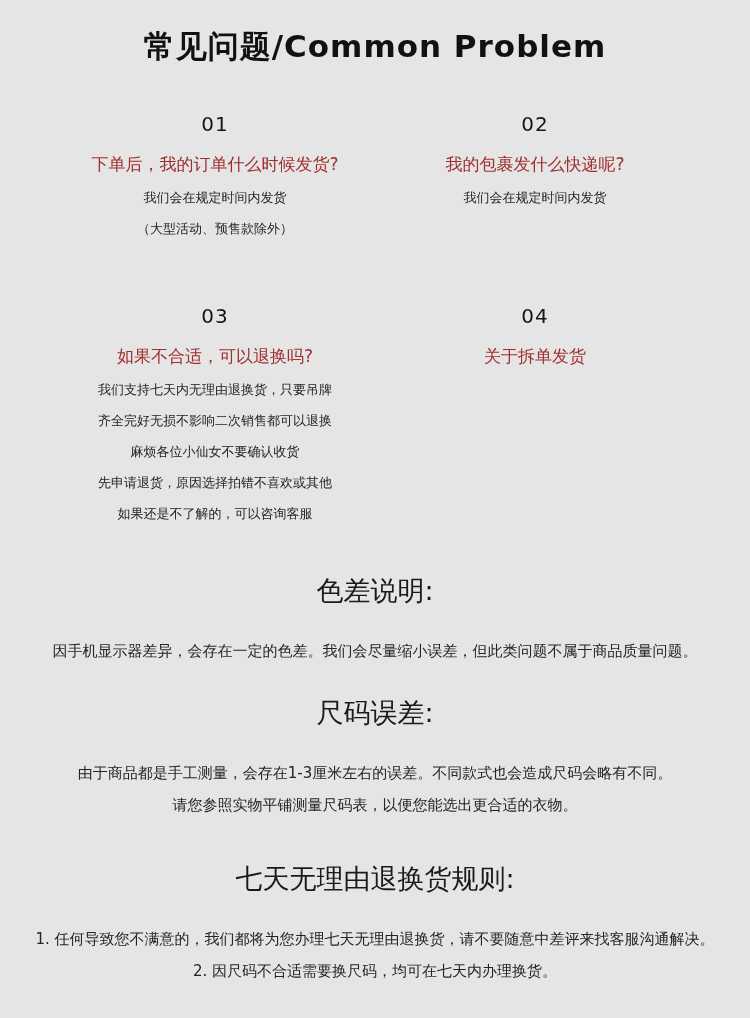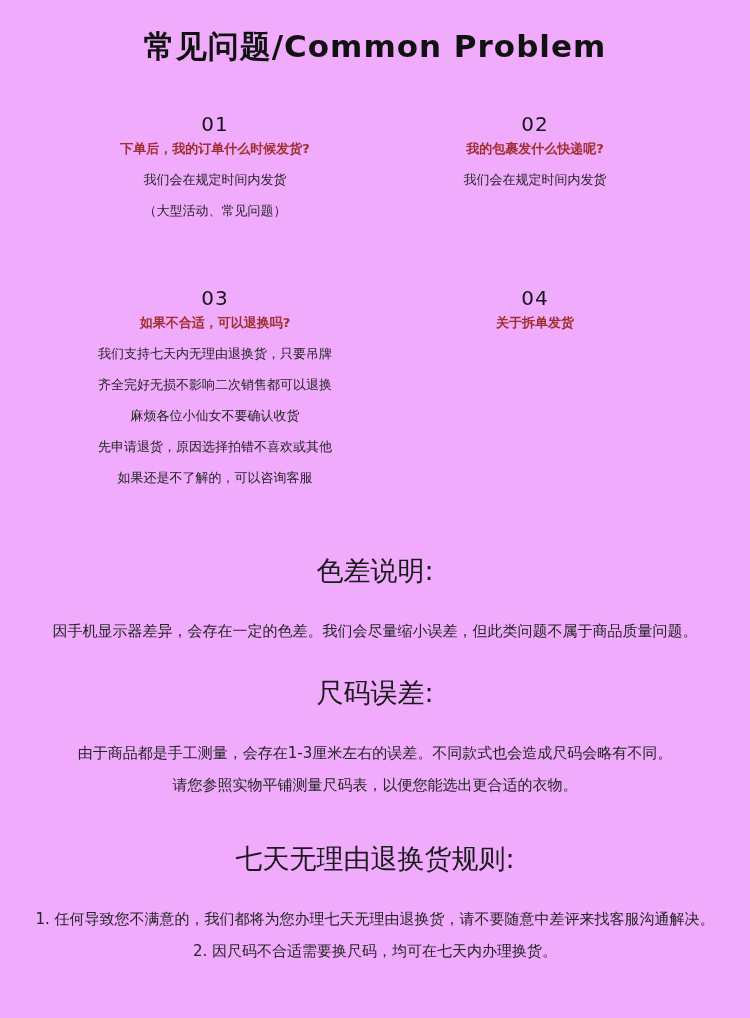--- a/index.html
+++ b/index.html
@@ -10,21 +10,21 @@
   body {
     width: 750px;
     height: 1018px;
     font-family: "DejaVu Sans", "Liberation Sans", sans-serif;
     color: #1f1f1f;
     overflow: hidden;
   }
   .page {
     width: 750px;
     height: 1018px;
-    background: #f0abfc;
+    background: #e5e5e5;
     box-sizing: border-box;
   }
   .main-title {
     text-align: center;
     padding-top: 26px;
     font-size: 31px;
     font-weight: 700;
     letter-spacing: 1px;
     color: #111111;
   }
@@ -39,39 +39,39 @@
     flex: 1 1 50%;
     text-align: center;
   }
   .faq-number {
     font-size: 20px;
     font-weight: 400;
     color: #151515;
     letter-spacing: 1px;
   }
   .faq-question {
-    margin-top: 4px;
-    font-size: 13px;
-    font-weight: 700;
+    margin-top: 17px;
+    font-size: 17px;
+    font-weight: 400;
     color: #a02e2e;
   }
   .faq-answer {
     margin-top: 6px;
     font-size: 13px;
     line-height: 31px;
     color: #242424;
   }
   .notice-title {
     text-align: center;
     font-size: 27px;
     font-weight: 400;
     color: #1a1a1a;
   }
   .notice-title.bold { font-weight: 400; }
-  .notice-title.t-color { margin-top: 60px; }
+  .notice-title.t-color { margin-top: 44px; }
   .notice-title.t-size { margin-top: 28px; text-align: center; }
   .notice-title.t-rules { margin-top: 40px; }
   .notice-body {
     text-align: center;
     font-size: 15px;
     line-height: 32px;
     color: #242424;
     margin-top: 26px;
   }
 </style>
@@ -81,21 +81,21 @@
 <div class="page">
 
   <div class="main-title">常见问题/Common Problem</div>
 
   <div class="faq-row row-1">
     <div class="faq-item">
       <div class="faq-number">01</div>
       <div class="faq-question">下单后，我的订单什么时候发货?</div>
       <div class="faq-answer">
         <div>我们会在规定时间内发货</div>
-        <div>（大型活动、常见问题）</div>
+        <div>（大型活动、预售款除外）</div>
       </div>
     </div>
     <div class="faq-item">
       <div class="faq-number">02</div>
       <div class="faq-question">我的包裹发什么快递呢?</div>
       <div class="faq-answer">
         <div>我们会在规定时间内发货</div>
       </div>
     </div>
   </div>

